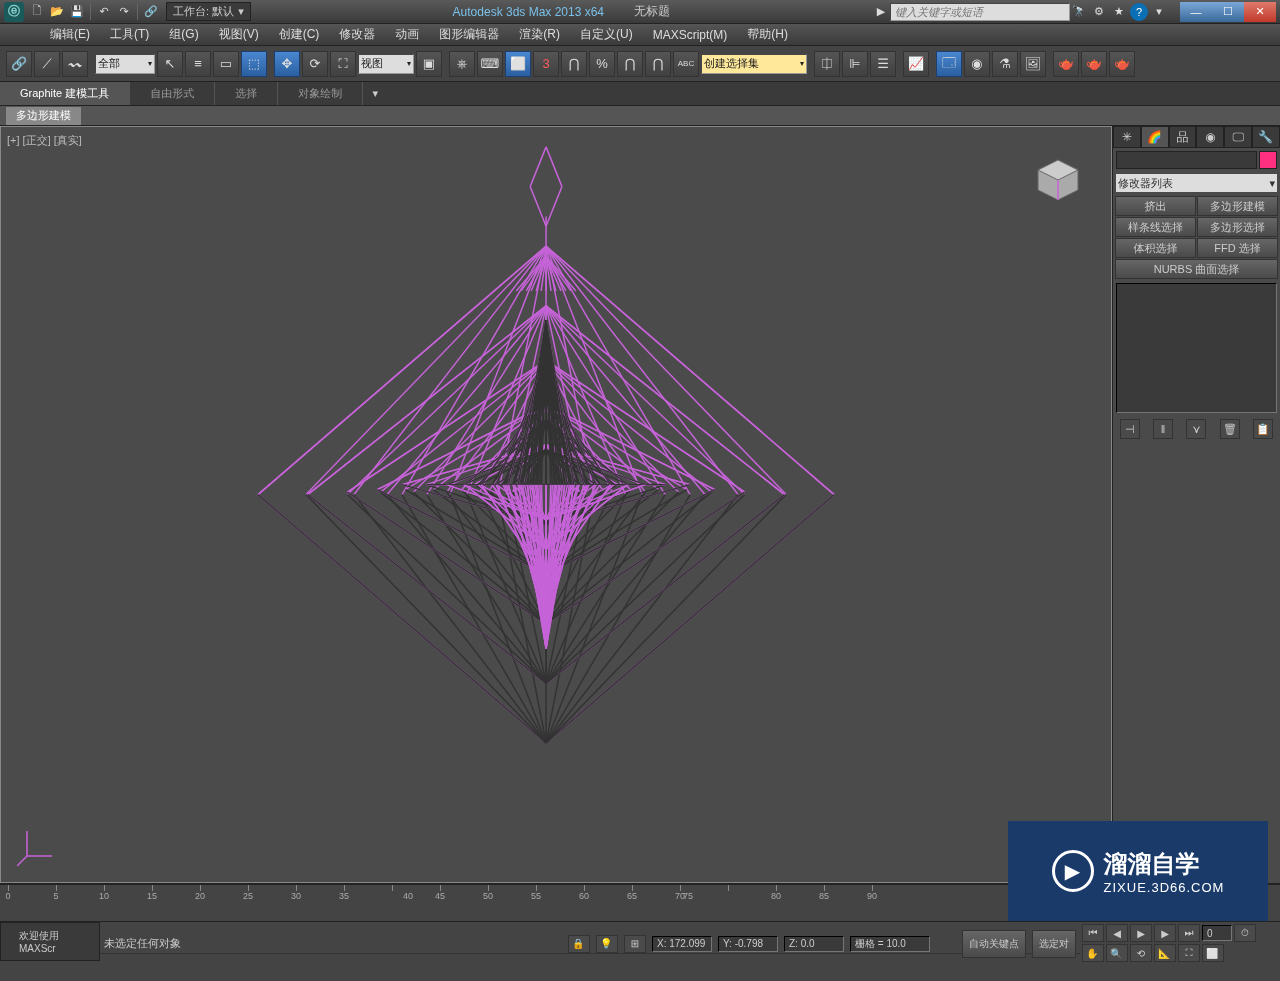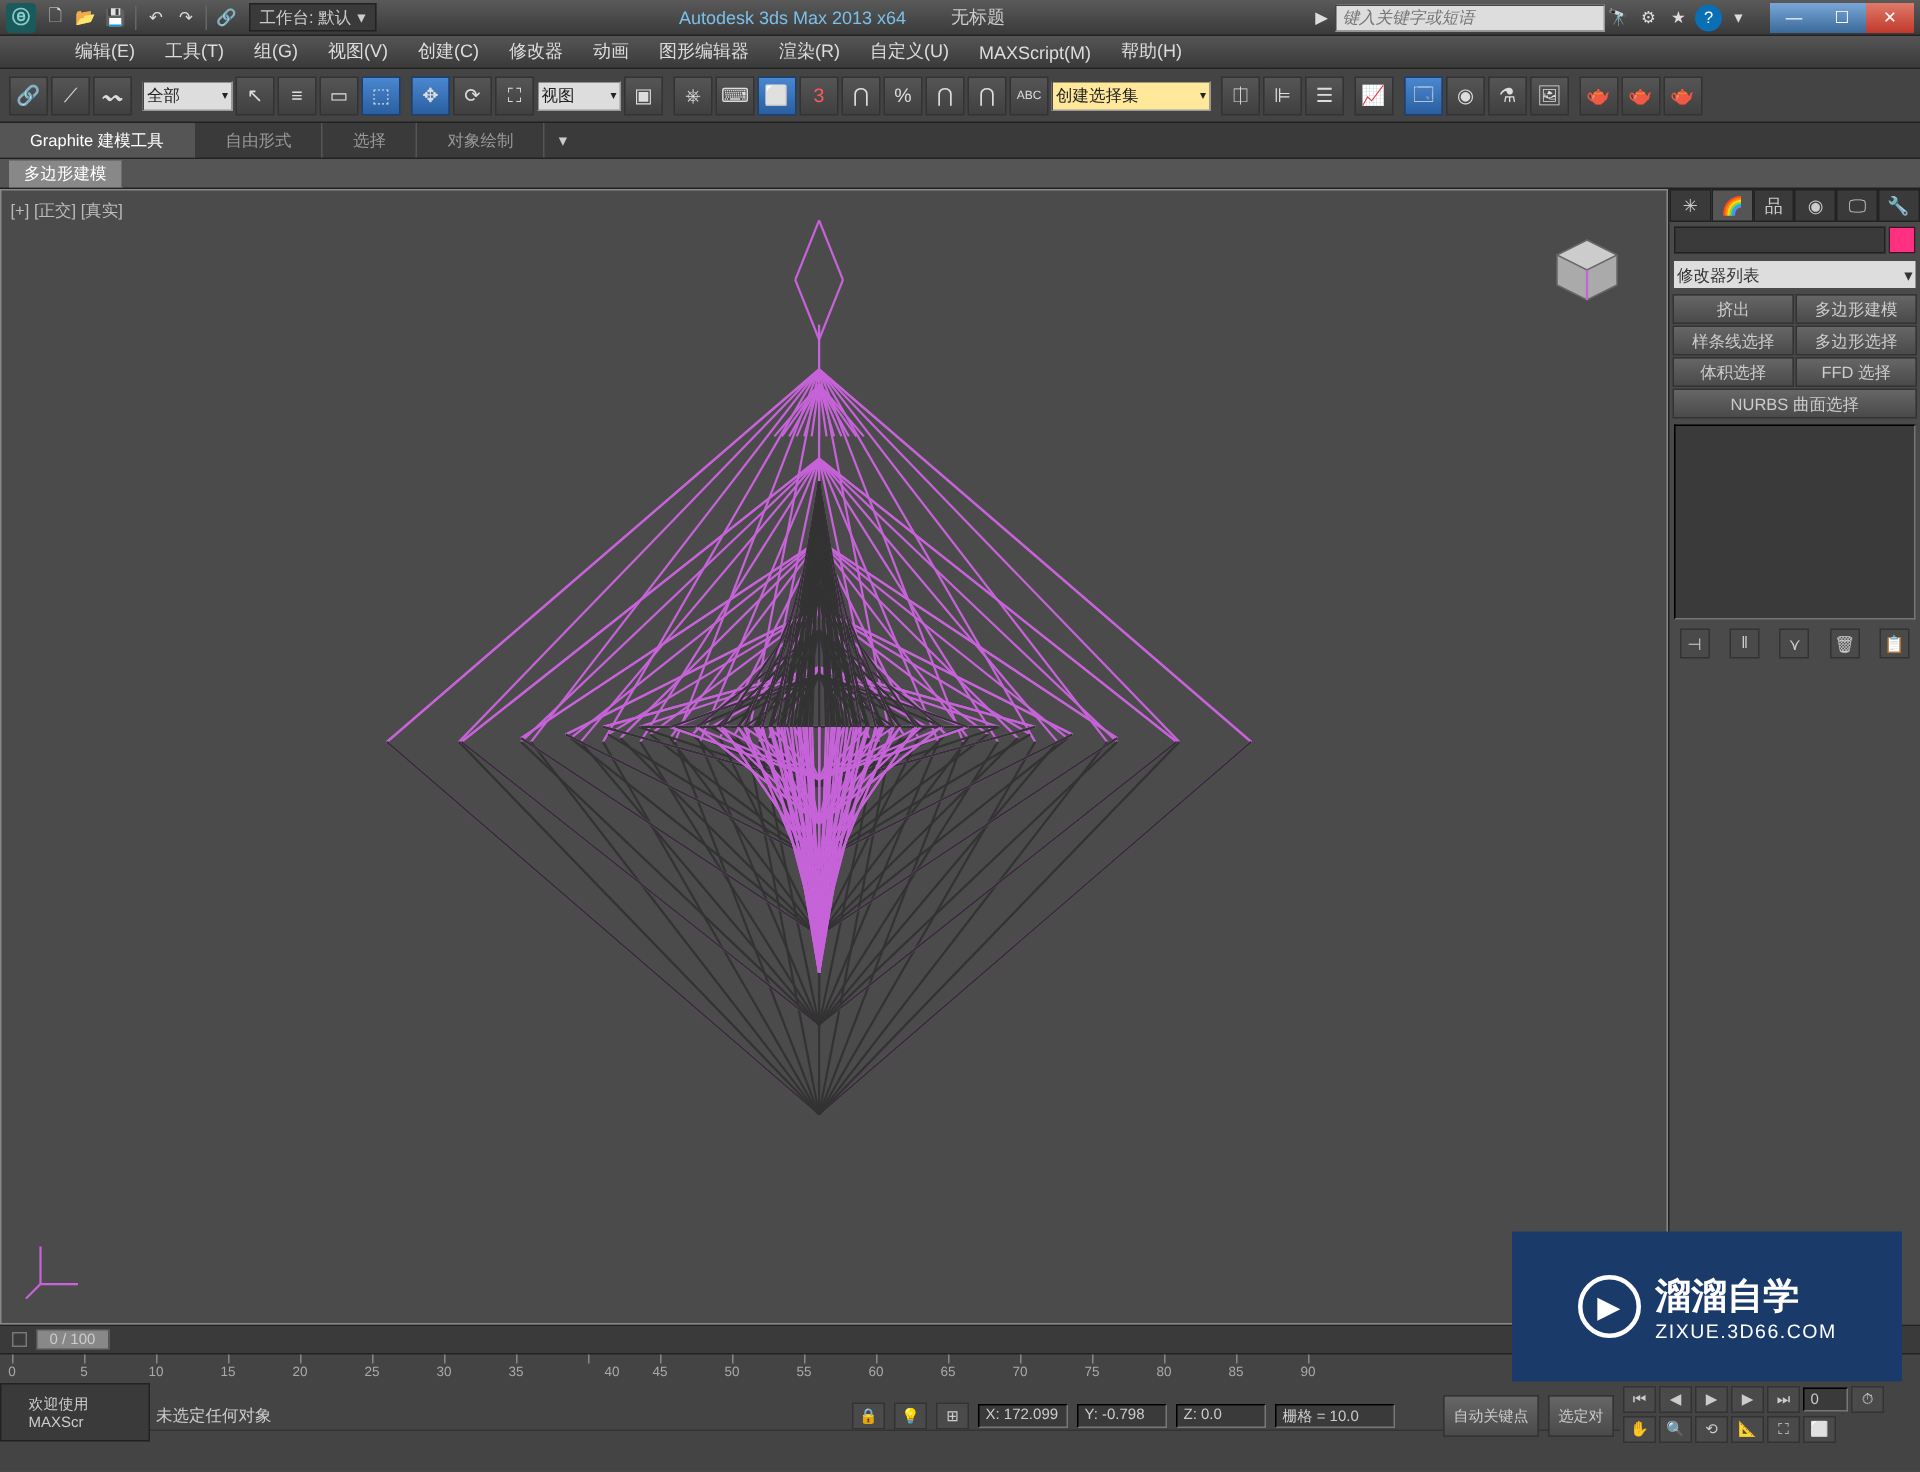--- a/index.html
+++ b/index.html
@@ -648,24 +648,20 @@
       <div class="st-btn">‖</div>
       <div class="st-btn">⋎</div>
       <div class="st-btn">🗑</div>
       <div class="st-btn">📋</div>
     </div>
     <div style="flex:1"></div>
   </div>
 </div>
 
 <div class="timeline-wrap">
-  <div class="time-slider">
-    <div style="width:10px;height:10px;border:1px solid #777;margin-right:6px"></div>
-    <div class="slider-thumb">0 / 100</div>
-  </div>
   <div class="time-ruler" id="ruler">
       <div class="tick" style="left: 8px;"></div>
       <div class="tick-label" style="left: 8px;">0</div>
       <div class="tick" style="left: 56px;"></div>
       <div class="tick-label" style="left: 56px;">5</div>
       <div class="tick" style="left: 104px;"></div>
       <div class="tick-label" style="left: 104px;">10</div>
       <div class="tick" style="left: 152px;"></div>
       <div class="tick-label" style="left: 152px;">15</div>
       <div class="tick" style="left: 200px;"></div>
@@ -684,21 +680,21 @@
       <div class="tick-label" style="left: 488px;">50</div>
       <div class="tick" style="left: 536px;"></div>
       <div class="tick-label" style="left: 536px;">55</div>
       <div class="tick" style="left: 584px;"></div>
       <div class="tick-label" style="left: 584px;">60</div>
       <div class="tick" style="left: 632px;"></div>
       <div class="tick-label" style="left: 632px;">65</div>
       <div class="tick" style="left: 680px;"></div>
       <div class="tick-label" style="left: 680px;">70</div>
       <div class="tick" style="left: 728px;"></div>
-      <div class="tick-label" style="left: 728px;">75</div>
+      <div class="tick-label" style="left: 688px;">75</div>
       <div class="tick" style="left: 776px;"></div>
       <div class="tick-label" style="left: 776px;">80</div>
       <div class="tick" style="left: 824px;"></div>
       <div class="tick-label" style="left: 824px;">85</div>
       <div class="tick" style="left: 872px;"></div>
       <div class="tick-label" style="left: 872px;">90</div>
     </div>
 </div>
 
 <div class="statusbar">

